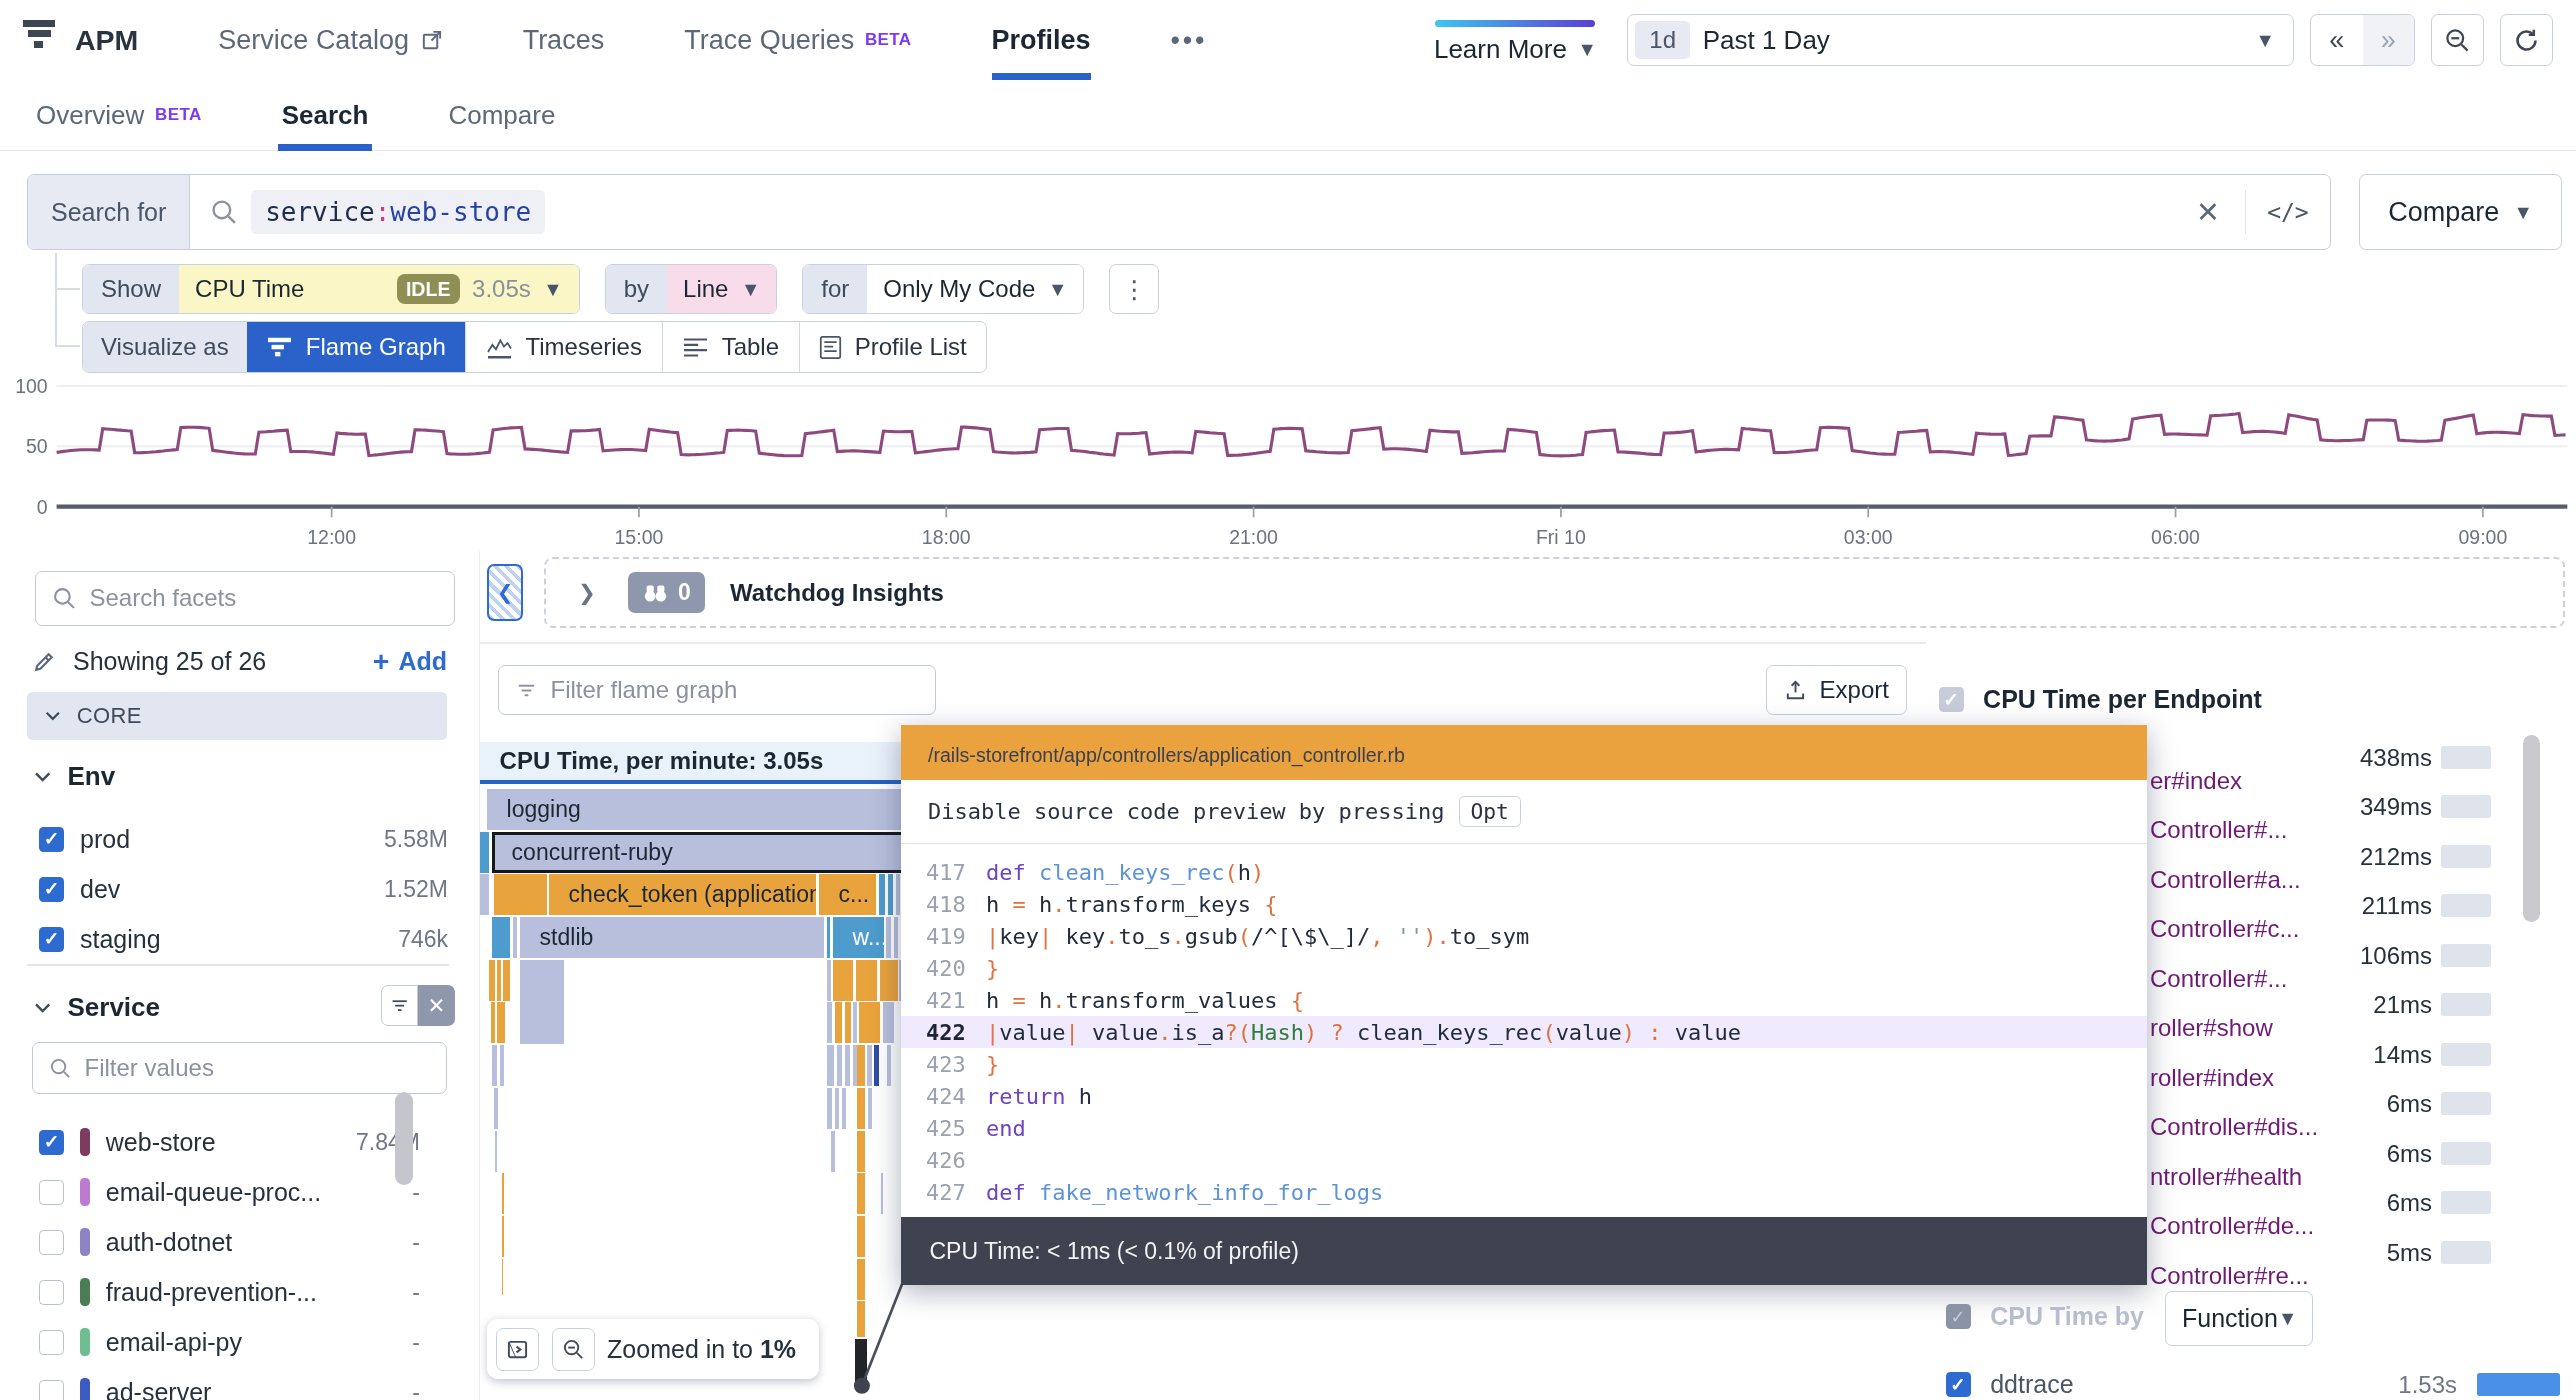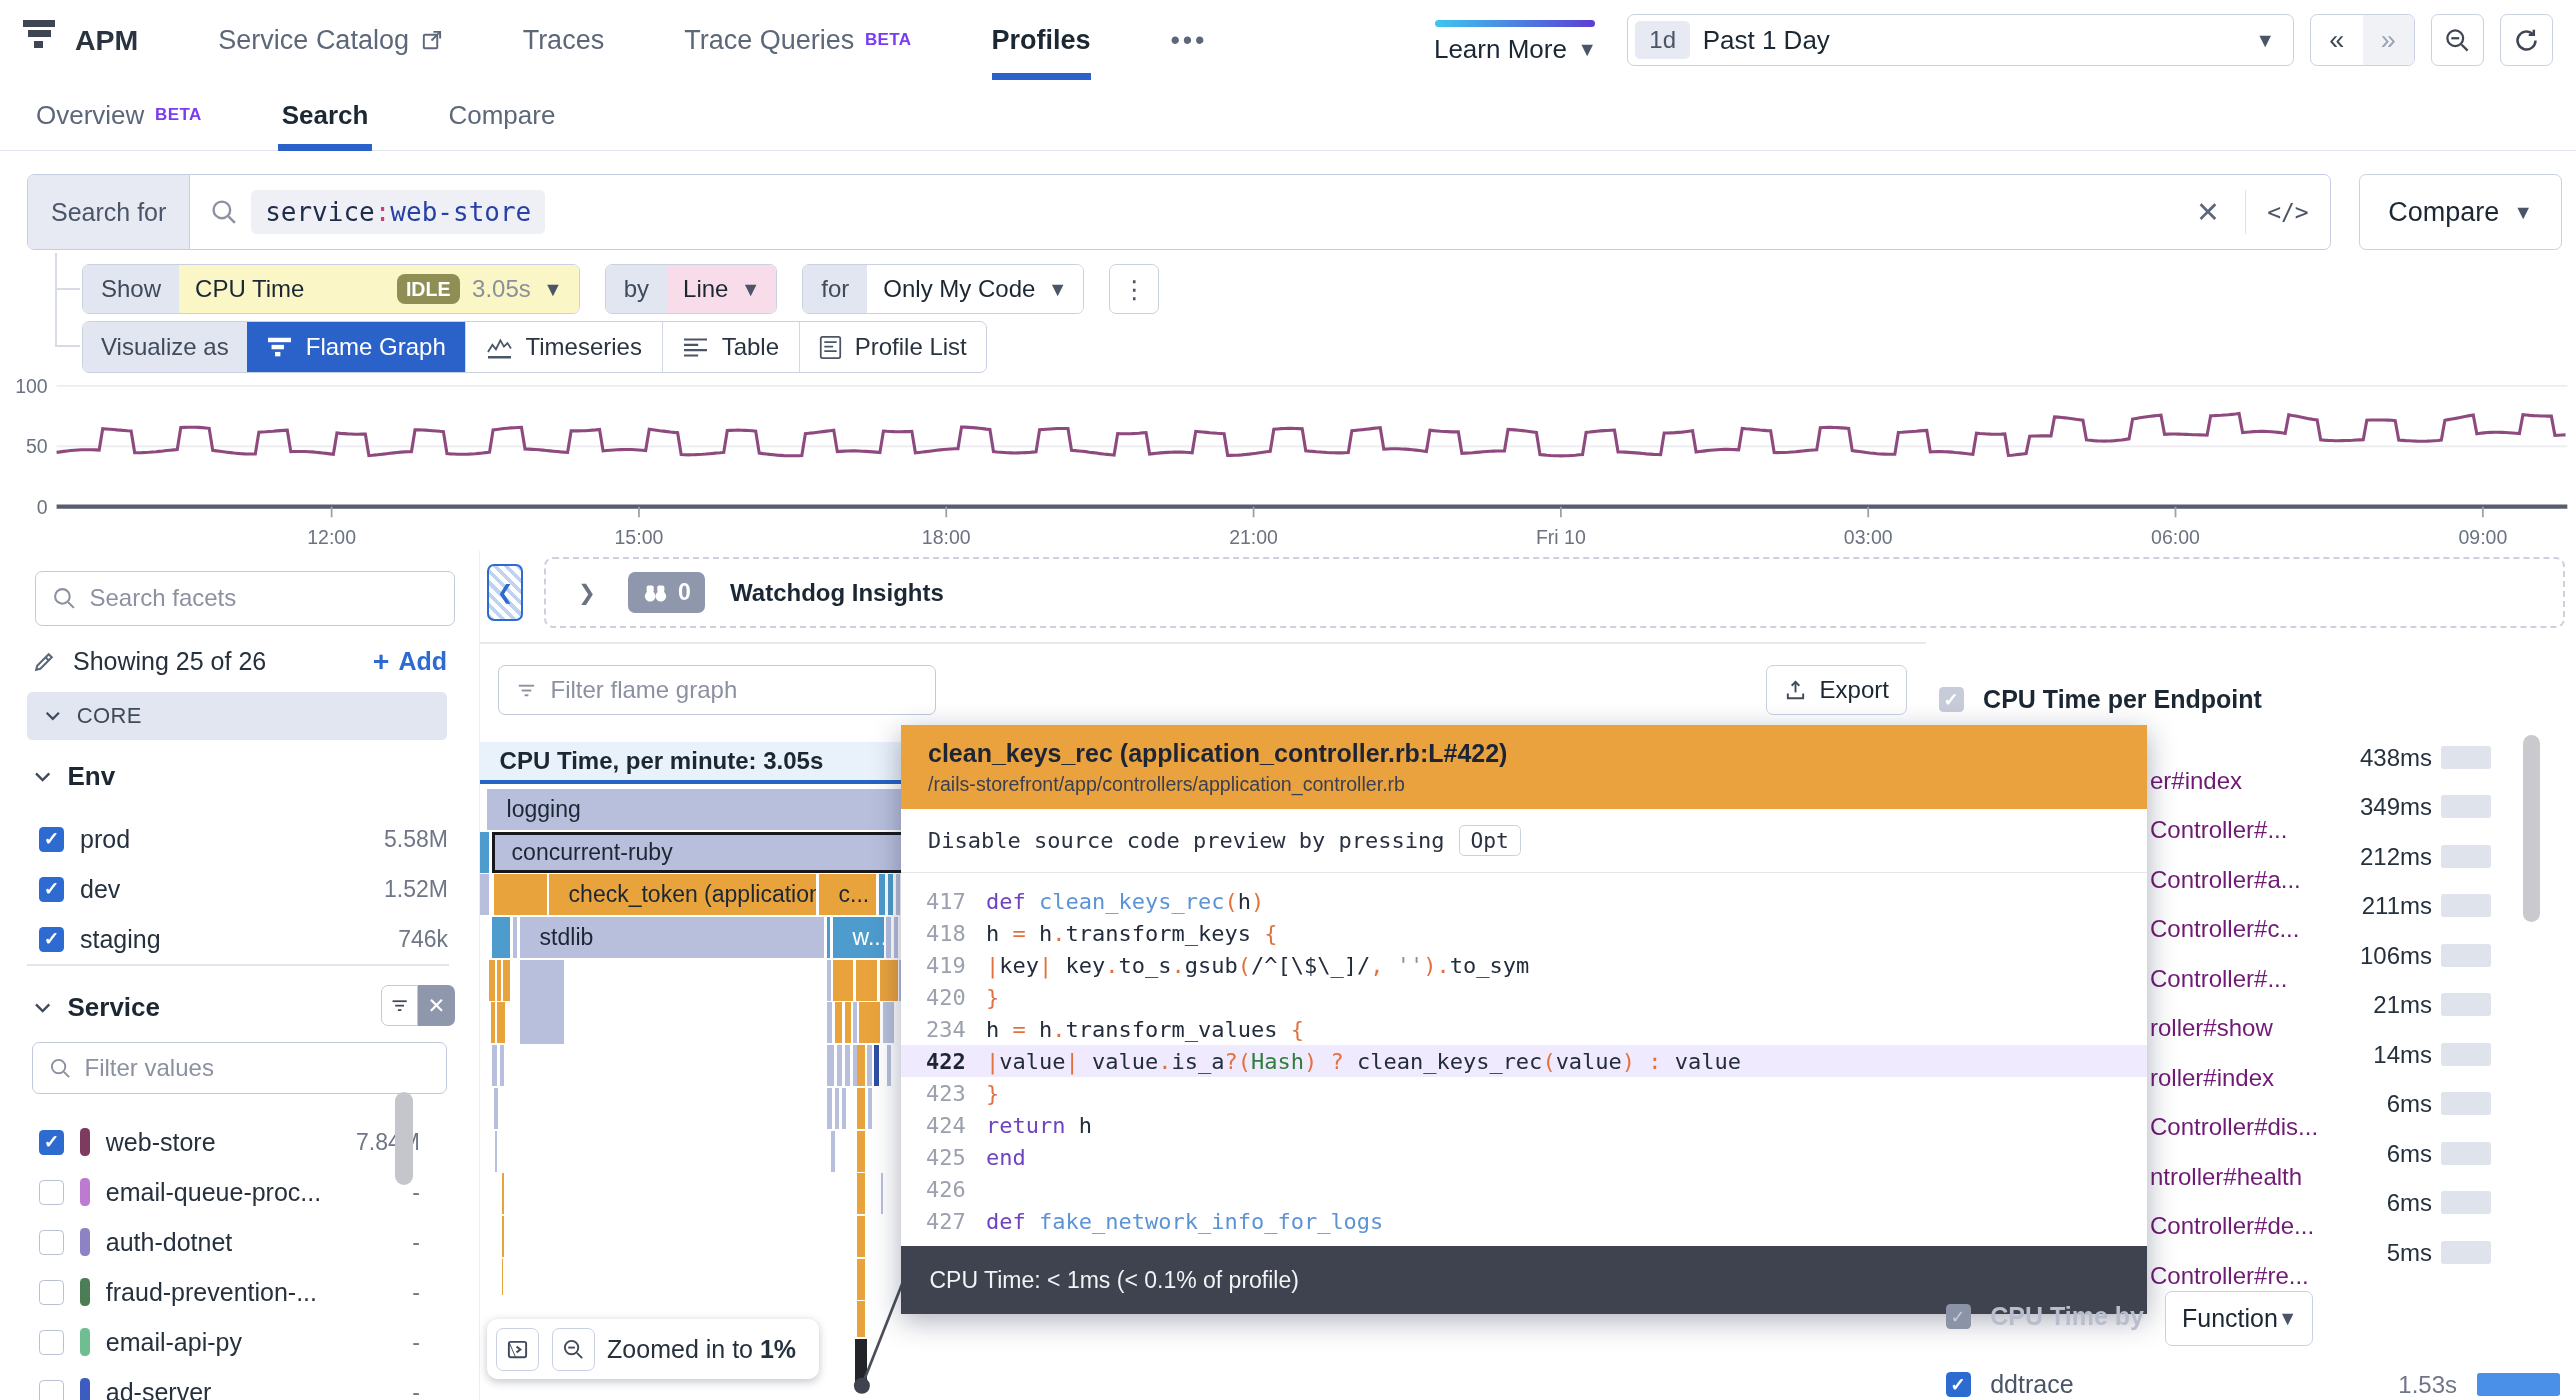--- a/index.html
+++ b/index.html
@@ -650,21 +650,20 @@
     <div class="abs row" style="left:19.6px;top:728px;width:614px;gap:19.6px;">
       <span class="check on">✓</span>
       <span style="font-size:25px;color:#4a5568;">ddtrace</span>
       <span style="margin-left:auto;font-size:24px;color:#6e7687;">1.53s</span>
       <span style="width:83px;height:23px;background:#4a8fe8;border-radius:2.7px;"></span>
     </div>
   </div>
 
   <div id="tooltip" class="abs">
     <div id="tt-header">
-      <div id="tt-title">clean_keys_rec (application_controller.rb:L#422)</div>
       <div id="tt-path">/rails-storefront/app/controllers/application_controller.rb</div>
     </div>
     <div id="tt-body">
       <div id="tt-hint" class="mono">
         <span>Disable source code preview by pressing</span>
         <span class="keycap">Opt</span>
       </div>
       <div id="code" class="mono">
           <div class="cl">
             <span class="ln">417</span>
@@ -676,21 +675,21 @@
           </div>
           <div class="cl">
             <span class="ln">419</span>
             <span><span class="tok-tx">                </span><span class="tok-op">|</span><span class="tok-tx">key</span><span class="tok-op">|</span><span class="tok-tx"> key</span><span class="tok-op">.</span><span class="tok-tx">to_s</span><span class="tok-op">.</span><span class="tok-tx">gsub</span><span class="tok-op">(</span><span class="tok-tx">/^[\$\_]/</span><span class="tok-op">,</span><span class="tok-str"> ''</span><span class="tok-op">)</span><span class="tok-op">.</span><span class="tok-tx">to_sym</span></span>
           </div>
           <div class="cl">
             <span class="ln">420</span>
             <span><span class="tok-tx">            </span><span class="tok-op">}</span></span>
           </div>
           <div class="cl">
-            <span class="ln">234</span>
+            <span class="ln">421</span>
             <span><span class="tok-tx">            h </span><span class="tok-op">=</span><span class="tok-tx"> h</span><span class="tok-op">.</span><span class="tok-tx">transform_values </span><span class="tok-op">{</span></span>
           </div>
           <div class="cl hl">
             <span class="ln">422</span>
             <span><span class="tok-tx">                </span><span class="tok-op">|</span><span class="tok-tx">value</span><span class="tok-op">|</span><span class="tok-tx"> value</span><span class="tok-op">.</span><span class="tok-tx">is_a</span><span class="tok-op">?(</span><span class="tok-cls">Hash</span><span class="tok-op">)</span><span class="tok-tx"> </span><span class="tok-op">?</span><span class="tok-tx"> clean_keys_rec</span><span class="tok-op">(</span><span class="tok-tx">value</span><span class="tok-op">)</span><span class="tok-tx"> </span><span class="tok-op">:</span><span class="tok-tx"> value</span></span>
           </div>
           <div class="cl">
             <span class="ln">423</span>
             <span><span class="tok-tx">            </span><span class="tok-op">}</span></span>
           </div>

